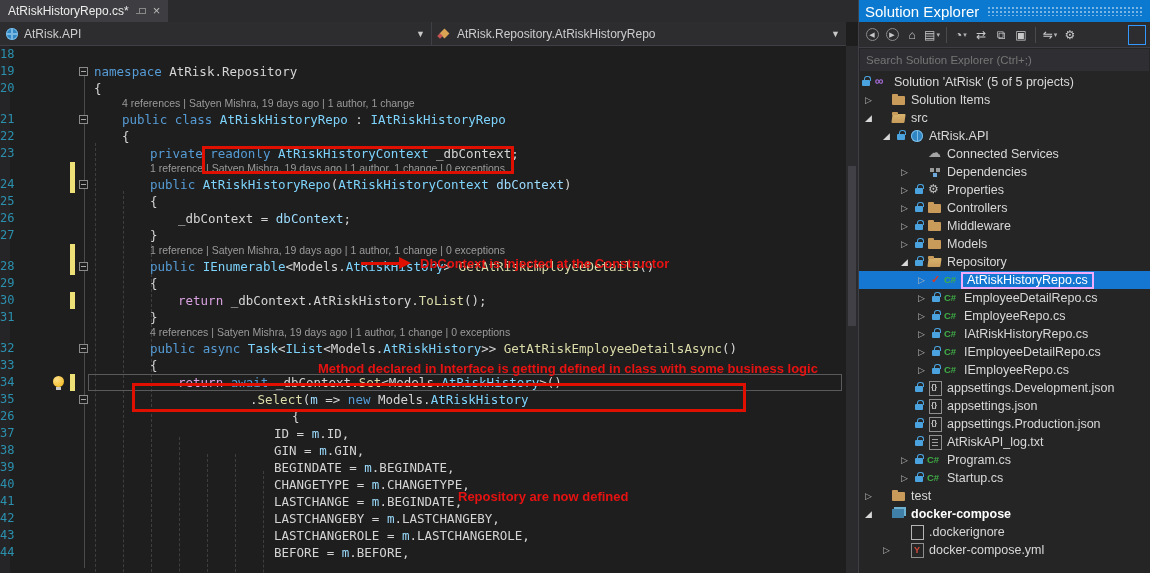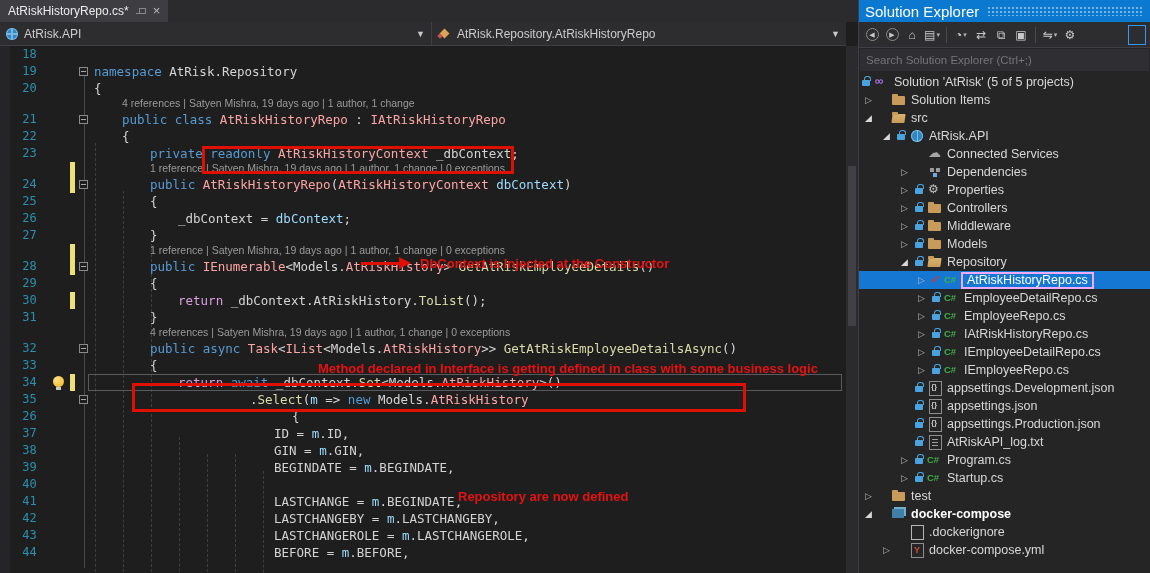--- a/index.html
+++ b/index.html
@@ -34,36 +34,36 @@
 
   .code-area { position:absolute; left:0; top:46px; width:846px; height:527px; overflow:hidden; }
   .gutter-strip { position:absolute; left:0; top:0; width:10px; height:100%; background:#252528; }
   .outline-vline { position:absolute; left:84px; top:26px; width:1px; height:496px; background:#4A4A4A; }
   .iguide { position:absolute; width:0; border-left:1px dashed #3E3E3E; }
 
   .code-rows { position:absolute; left:0; top:0; width:100%; }
   .code-row { display:flex; height:17px; line-height:17px; position:relative;
               font-family:"DejaVu Sans Mono","Liberation Mono",monospace; font-size:12.5px; white-space:pre; }
   .code-row.lens-row { height:14px; line-height:13px; }
-  .ln-num { width:50px; flex:none; text-align:center; padding-right:6px; color:#2B91AF; font-size:12px;padding-left:15px; }
+  .ln-num { width:50px; flex:none; text-align:left; padding-right:6px; color:#2B91AF; font-size:12px; }
   .ln-glyph { width:18px; flex:none; position:relative; }
   .ln-bar { width:10px; flex:none; position:relative; }
   .ln-bar .bar { position:absolute; left:2px; top:0; bottom:0; width:5px; background:#EDE076; }
   .ln-out { width:14px; flex:none; position:relative; }
   .outbox { position:absolute; left:1px; top:4px; width:9px; height:9px; border:1px solid #8A8A8A;
             background:#1E1E1E linear-gradient(#A8A8A8,#A8A8A8) center / 5px 1px no-repeat; }
   .code-text { color:#D4D4D4; }
   .lens-text { font-family:"Liberation Sans",sans-serif; font-size:10.5px; color:#9B9B9B; }
   .code-row.cur::after { content:""; position:absolute; left:88px; right:4px; top:0; bottom:0;
                          border:1px solid #5A5A5C; pointer-events:none; }
   .bulb { position:absolute; left:3px; top:2px; width:11px; height:11px; border-radius:50%;
           background:radial-gradient(circle at 35% 30%, #FFE08A, #F2B50D); }
   .bulb::after { content:""; position:absolute; left:3px; bottom:-3px; width:5px; height:3px; background:#C9C9C9; }
 
-  .tk-kw { color:#569CD6; } .tk-ctl { color:#D8A0DF; } .tk-typ { color:#fca5a5; }
+  .tk-kw { color:#569CD6; } .tk-ctl { color:#D8A0DF; } .tk-typ { color:#7dd3fc; }
   .tk-mth { color:#DCDCAA; } .tk-prm { color:#9CDCFE; } .tk-fld { color:#D4D4D4; } .tk-pln { color:#D4D4D4; }
 
   .editor-scrollbar { position:absolute; left:846px; top:46px; width:12px; height:527px; background:#2B2B2E; }
   .editor-scrollbar .thumb { position:absolute; left:2px; top:120px; width:8px; height:160px; background:#404046; }
 
   
   .ann { position:absolute; z-index:40; }
   .ann-box { border:3px solid #E01000; background:transparent; }
   .ann-text { color:#E61212; font-weight:bold; font-size:13px; white-space:nowrap;
               font-family:"Liberation Sans",sans-serif; }
@@ -192,21 +192,21 @@
           <div class="code-row"><span class="ln-num">31</span><span class="ln-glyph"></span><span class="ln-bar"></span><span class="ln-out"></span><span class="code-text" style="padding-left: 58px;"><span class="tk-pln">}</span></span></div>
           <div class="code-row lens-row"><span class="ln-num"></span><span class="ln-glyph"></span><span class="ln-bar"></span><span class="ln-out"></span><span class="lens-text" style="padding-left: 58px;">4 references | Satyen Mishra, 19 days ago | 1 author, 1 change | 0 exceptions</span></div>
           <div class="code-row"><span class="ln-num">32</span><span class="ln-glyph"></span><span class="ln-bar"></span><span class="ln-out"><span class="outbox"></span></span><span class="code-text" style="padding-left: 58px;"><span class="tk-kw">public</span><span class="tk-pln"> </span><span class="tk-kw">async</span><span class="tk-pln"> </span><span class="tk-typ">Task</span><span class="tk-pln">&lt;</span><span class="tk-typ">IList</span><span class="tk-pln">&lt;</span><span class="tk-pln">Models.</span><span class="tk-typ">AtRiskHistory</span><span class="tk-pln">&gt;&gt; </span><span class="tk-mth">GetAtRiskEmployeeDetailsAsync</span><span class="tk-pln">()</span></span></div>
           <div class="code-row"><span class="ln-num">33</span><span class="ln-glyph"></span><span class="ln-bar"></span><span class="ln-out"></span><span class="code-text" style="padding-left: 58px;"><span class="tk-pln">{</span></span></div>
           <div class="code-row cur"><span class="ln-num">34</span><span class="ln-glyph"><span class="bulb"></span></span><span class="ln-bar"><span class="bar"></span></span><span class="ln-out"></span><span class="code-text" style="padding-left: 86px;"><span class="tk-ctl">return</span><span class="tk-pln"> </span><span class="tk-kw">await</span><span class="tk-pln"> </span><span class="tk-fld">_dbContext</span><span class="tk-pln">.</span><span class="tk-mth">Set</span><span class="tk-pln">&lt;</span><span class="tk-pln">Models.</span><span class="tk-typ">AtRiskHistory</span><span class="tk-pln">&gt;()</span></span></div>
           <div class="code-row"><span class="ln-num">35</span><span class="ln-glyph"></span><span class="ln-bar"></span><span class="ln-out"><span class="outbox"></span></span><span class="code-text" style="padding-left: 158px;"><span class="tk-pln">.</span><span class="tk-mth">Select</span><span class="tk-pln">(</span><span class="tk-prm">m</span><span class="tk-pln"> =&gt; </span><span class="tk-kw">new</span><span class="tk-pln"> Models.</span><span class="tk-typ">AtRiskHistory</span></span></div>
           <div class="code-row"><span class="ln-num">26</span><span class="ln-glyph"></span><span class="ln-bar"></span><span class="ln-out"></span><span class="code-text" style="padding-left: 200px;"><span class="tk-pln">{</span></span></div>
           <div class="code-row"><span class="ln-num">37</span><span class="ln-glyph"></span><span class="ln-bar"></span><span class="ln-out"></span><span class="code-text" style="padding-left: 182px;"><span class="tk-fld">ID</span><span class="tk-pln"> = </span><span class="tk-prm">m</span><span class="tk-pln">.ID,</span></span></div>
           <div class="code-row"><span class="ln-num">38</span><span class="ln-glyph"></span><span class="ln-bar"></span><span class="ln-out"></span><span class="code-text" style="padding-left: 182px;"><span class="tk-fld">GIN</span><span class="tk-pln"> = </span><span class="tk-prm">m</span><span class="tk-pln">.GIN,</span></span></div>
           <div class="code-row"><span class="ln-num">39</span><span class="ln-glyph"></span><span class="ln-bar"></span><span class="ln-out"></span><span class="code-text" style="padding-left: 182px;"><span class="tk-fld">BEGINDATE</span><span class="tk-pln"> = </span><span class="tk-prm">m</span><span class="tk-pln">.BEGINDATE,</span></span></div>
-          <div class="code-row"><span class="ln-num">40</span><span class="ln-glyph"></span><span class="ln-bar"></span><span class="ln-out"></span></div>
+          <div class="code-row"><span class="ln-num">40</span><span class="ln-glyph"></span><span class="ln-bar"></span><span class="ln-out"></span><span class="code-text" style="padding-left: 182px;"><span class="tk-fld">CHANGETYPE</span><span class="tk-pln"> = </span><span class="tk-prm">m</span><span class="tk-pln">.CHANGETYPE,</span></span></div>
           <div class="code-row"><span class="ln-num">41</span><span class="ln-glyph"></span><span class="ln-bar"></span><span class="ln-out"></span><span class="code-text" style="padding-left: 182px;"><span class="tk-fld">LASTCHANGE</span><span class="tk-pln"> = </span><span class="tk-prm">m</span><span class="tk-pln">.BEGINDATE,</span></span></div>
           <div class="code-row"><span class="ln-num">42</span><span class="ln-glyph"></span><span class="ln-bar"></span><span class="ln-out"></span><span class="code-text" style="padding-left: 182px;"><span class="tk-fld">LASTCHANGEBY</span><span class="tk-pln"> = </span><span class="tk-prm">m</span><span class="tk-pln">.LASTCHANGEBY,</span></span></div>
           <div class="code-row"><span class="ln-num">43</span><span class="ln-glyph"></span><span class="ln-bar"></span><span class="ln-out"></span><span class="code-text" style="padding-left: 182px;"><span class="tk-fld">LASTCHANGEROLE</span><span class="tk-pln"> = </span><span class="tk-prm">m</span><span class="tk-pln">.LASTCHANGEROLE,</span></span></div>
           <div class="code-row"><span class="ln-num">44</span><span class="ln-glyph"></span><span class="ln-bar"></span><span class="ln-out"></span><span class="code-text" style="padding-left: 182px;"><span class="tk-fld">BEFORE</span><span class="tk-pln"> = </span><span class="tk-prm">m</span><span class="tk-pln">.BEFORE,</span></span></div>
         </div>
     </div>
 
     <div class="editor-scrollbar">
       <div class="thumb"></div>
     </div>

